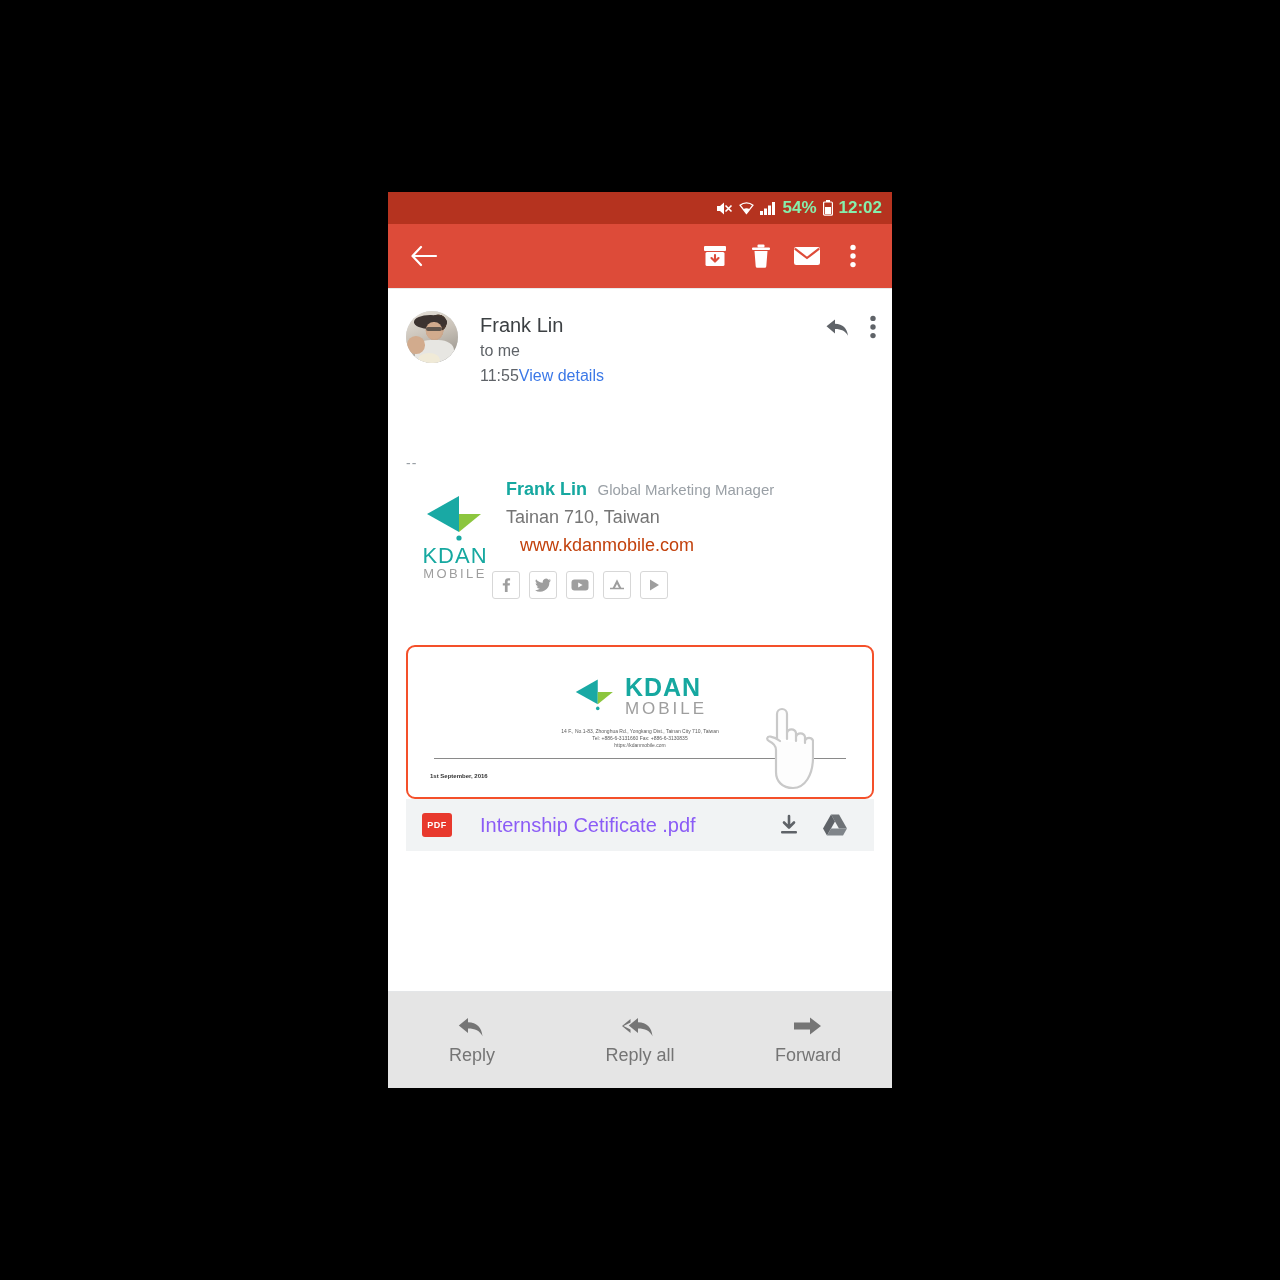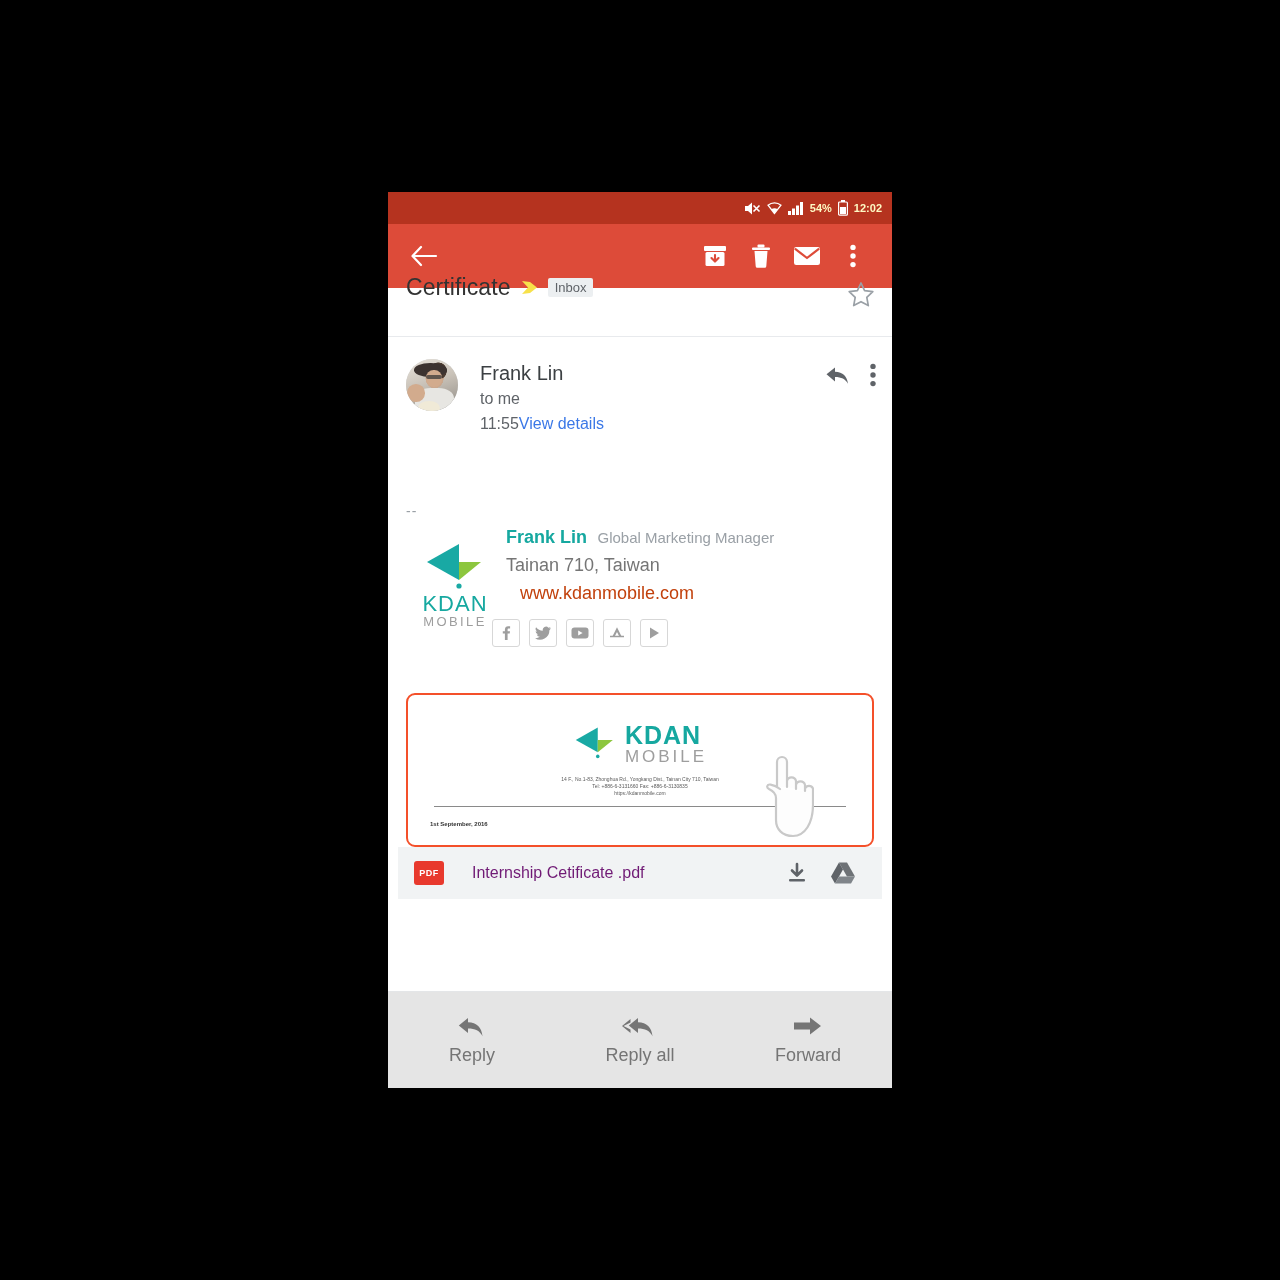--- a/index.html
+++ b/index.html
@@ -5,21 +5,21 @@
   html,body{margin:0;padding:0;background:#000;}
   body{width:1280px;height:1280px;overflow:hidden;
        font-family:"Liberation Sans","DejaVu Sans",sans-serif;}
 
   #phone{position:absolute;left:388px;top:192px;width:504px;height:896px;
          background:#ffffff;overflow:hidden;}
 
   
   .statusbar{height:32px;background:#b5331f;position:relative;}
   .sb-right{position:absolute;right:10px;top:0;height:32px;display:flex;
-            align-items:center;gap:6px;color:#fef9c3;font-size:11px;font-weight:bold;}
+            align-items:center;gap:6px;color:#86efac;font-size:17px;font-weight:bold;}
   .sb-ico{display:inline-block;line-height:1;}
   svg{display:block;}
 
   
   .toolbar{height:64px;background:#dd4b39;display:flex;align-items:center;
            padding:0 16px;box-sizing:border-box;}
   .tb-back{width:40px;height:40px;display:flex;align-items:center;justify-content:center;}
   .tb-spacer{flex:1;}
   .tb-act{width:46px;height:44px;display:flex;align-items:center;justify-content:center;}
 
@@ -96,26 +96,26 @@
   .pv-word{line-height:1;}
   .pv-kdan{font-size:25px;color:#16a8a0;letter-spacing:1px;font-weight:bold;}
   .pv-mobile{font-size:17px;color:#9e9e9e;letter-spacing:3px;}
   .pv-lines{text-align:center;margin-top:11px;}
   .pv-line{font-size:5px;color:#5a5a5a;line-height:7px;transform:scaleY(1.05);}
   .pv-rule{height:1px;background:#8a8a8a;margin:9px 26px 0 26px;}
   .pv-date{font-size:6px;color:#333;font-weight:bold;margin:14px 0 0 22px;}
   .hand{position:absolute;right:58px;top:58px;width:54px;height:86px;}
 
   
-  .attach{margin:0 10px;height:52px;background:#f1f3f4;display:flex;align-items:center;
+  .attach{margin:0 18px;height:52px;background:#f1f3f4;display:flex;align-items:center;
           padding:0 16px;box-sizing:border-box;}
   .pdf-ico{width:30px;height:24px;border-radius:3px;background:#e8392d;color:#fff;
            font-size:9px;font-weight:bold;display:flex;align-items:center;
            justify-content:center;letter-spacing:.5px;flex:none;}
-  .attach-name{font-size:16px;color:#701a75;margin-left:28px;flex:1;}
+  .attach-name{font-size:20px;color:#8b5cf6;margin-left:28px;flex:1;}
   .attach-act{width:46px;display:flex;align-items:center;justify-content:center;}
 
   
   .bottombar{position:absolute;left:0;right:0;bottom:0;height:96px;
              border-top:1px solid #e4e6e8;display:flex;background:#e5e5e5;}
   .bb-btn{flex:1;display:flex;flex-direction:column;align-items:center;
           justify-content:center;gap:8px;}
   .bb-label{font-size:18px;color:#757575;}
 </style>
 </head>
@@ -200,38 +200,20 @@
       <span>
         <svg width="6" height="24" viewBox="0 0 6 24">
             <circle cx="3" cy="3.4" r="2.7" fill="#fff"></circle>
             <circle cx="3" cy="12" r="2.7" fill="#fff"></circle>
             <circle cx="3" cy="20.6" r="2.7" fill="#fff"></circle>
           </svg>
       </span>
     </div>
   </div>
 
-  <div class="subject-row">
-    <div class="subject-line">
-      <span class="subject-text">Certificate</span>
-      <span class="imp-marker">
-        <svg width="17" height="15" viewBox="0 0 17 15">
-            <path d="M1 1l8 1 7 5.5-7 5.5-8 1 6-6.5z" fill="#f7e14a"></path>
-          </svg>
-      </span>
-      <span class="inbox-chip">Inbox</span>
-    </div>
-    <div class="star-btn">
-      <span>
-        <svg width="30" height="30" viewBox="0 0 30 30">
-            <path d="M15 3l3.6 7.6 8.2 1-6 5.8 1.5 8.2L15 21.7 7.7 25.6l1.5-8.2-6-5.8 8.2-1z" fill="none" stroke="#9aa0a6" stroke-width="1.7" stroke-linejoin="round"></path>
-          </svg>
-      </span>
-    </div>
-  </div>
 
   <div class="divider"></div>
 
   <div class="sender">
     <div class="avatar">
       <div class="av-bg"></div>
       <div class="av-hat"></div>
       <div class="av-f"></div>
       <div class="av-glass"></div>
       <div class="av-body"></div>

